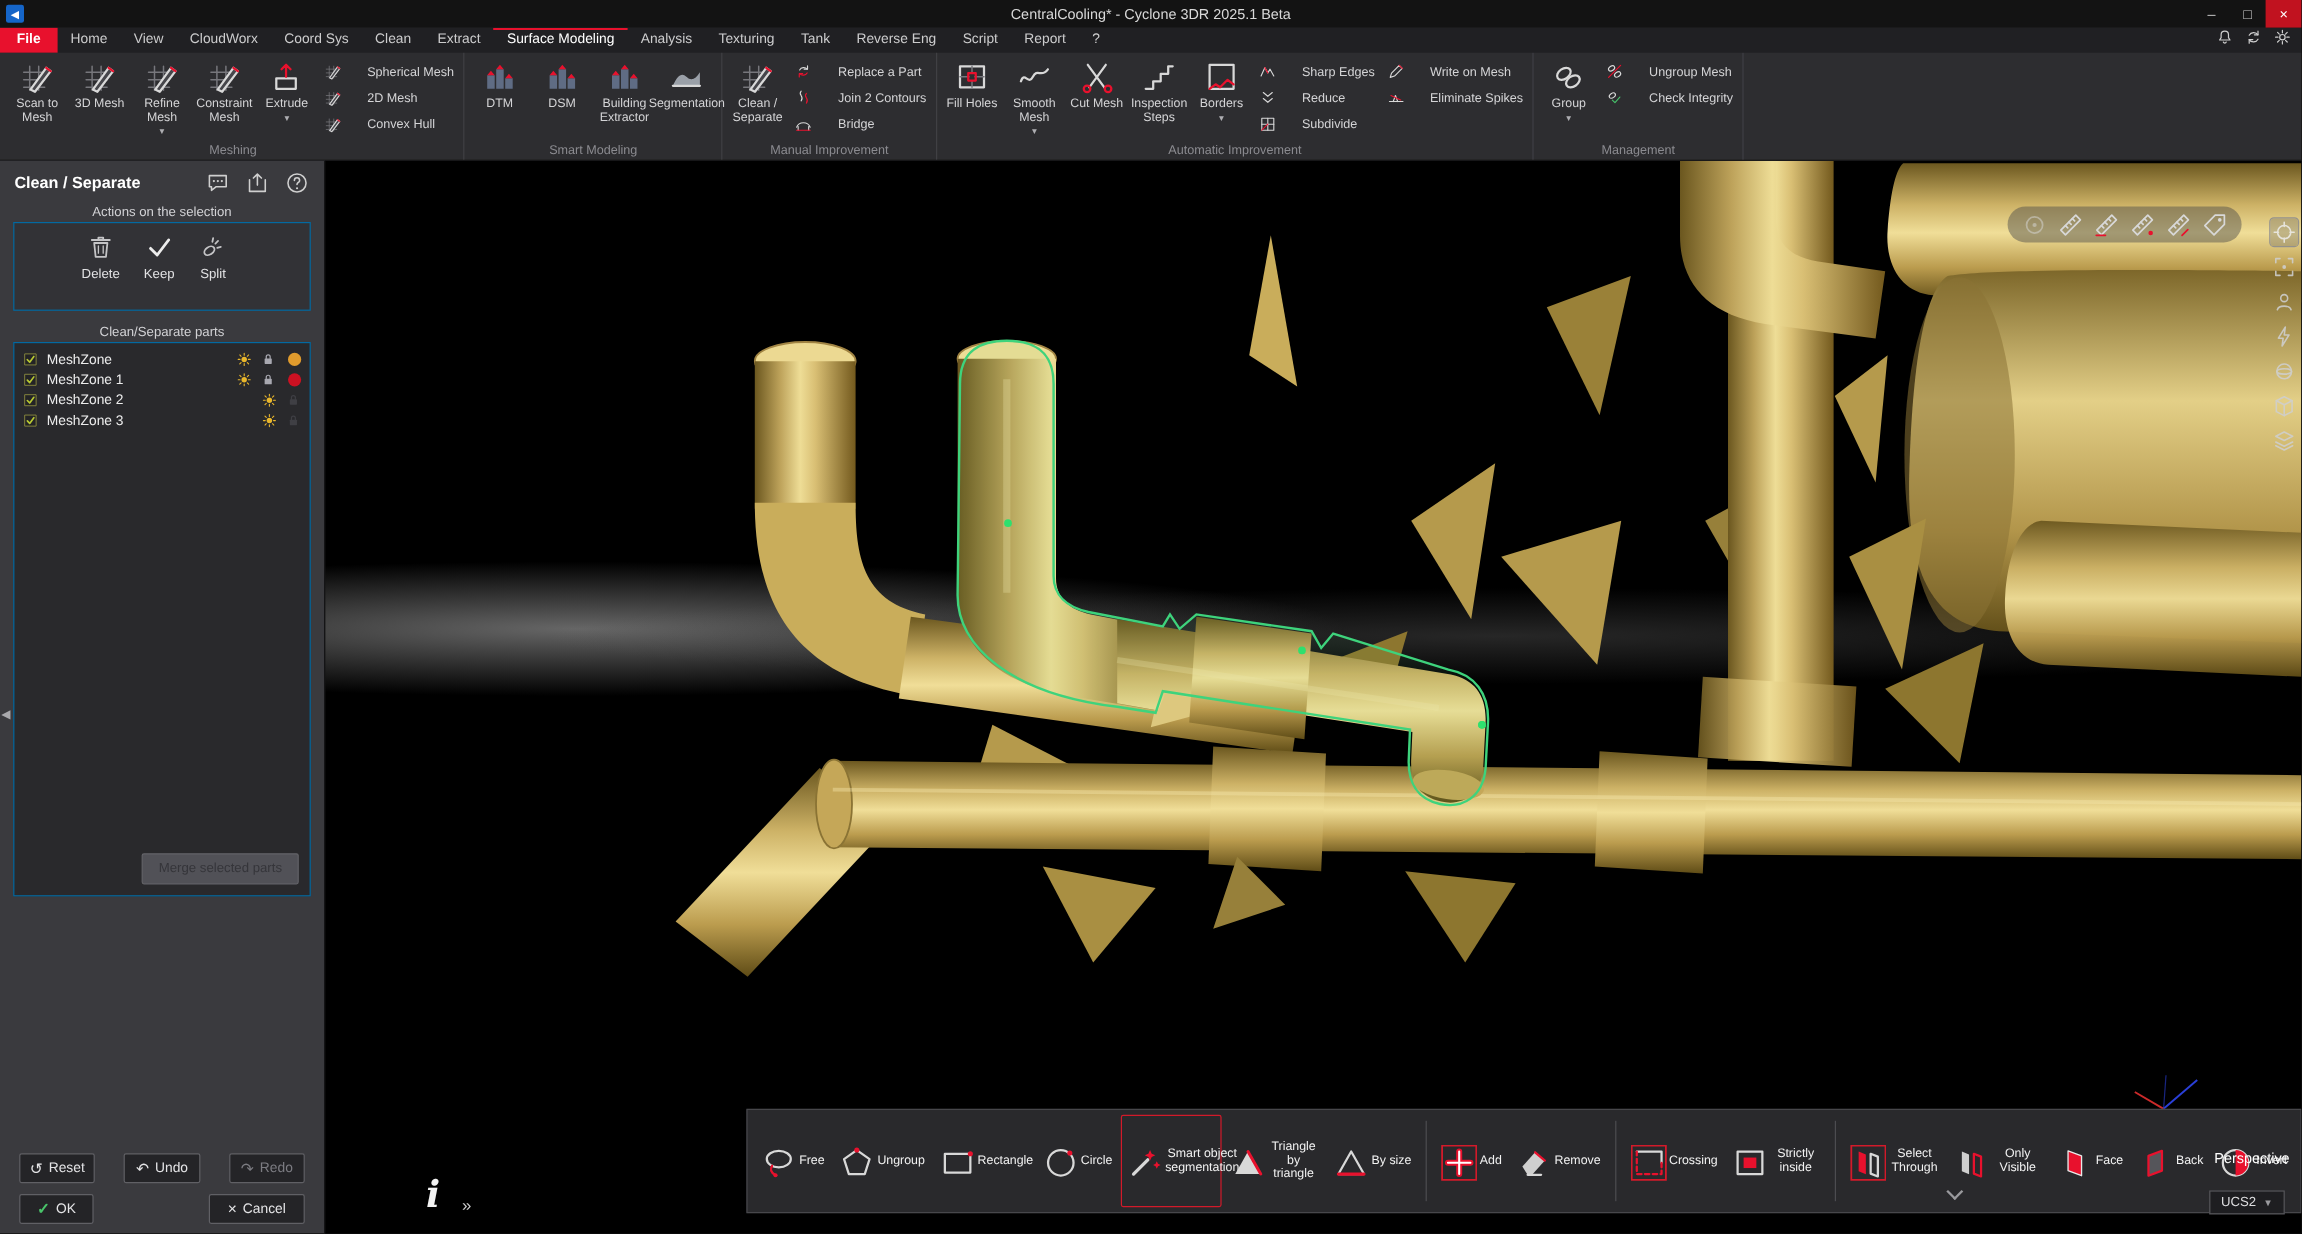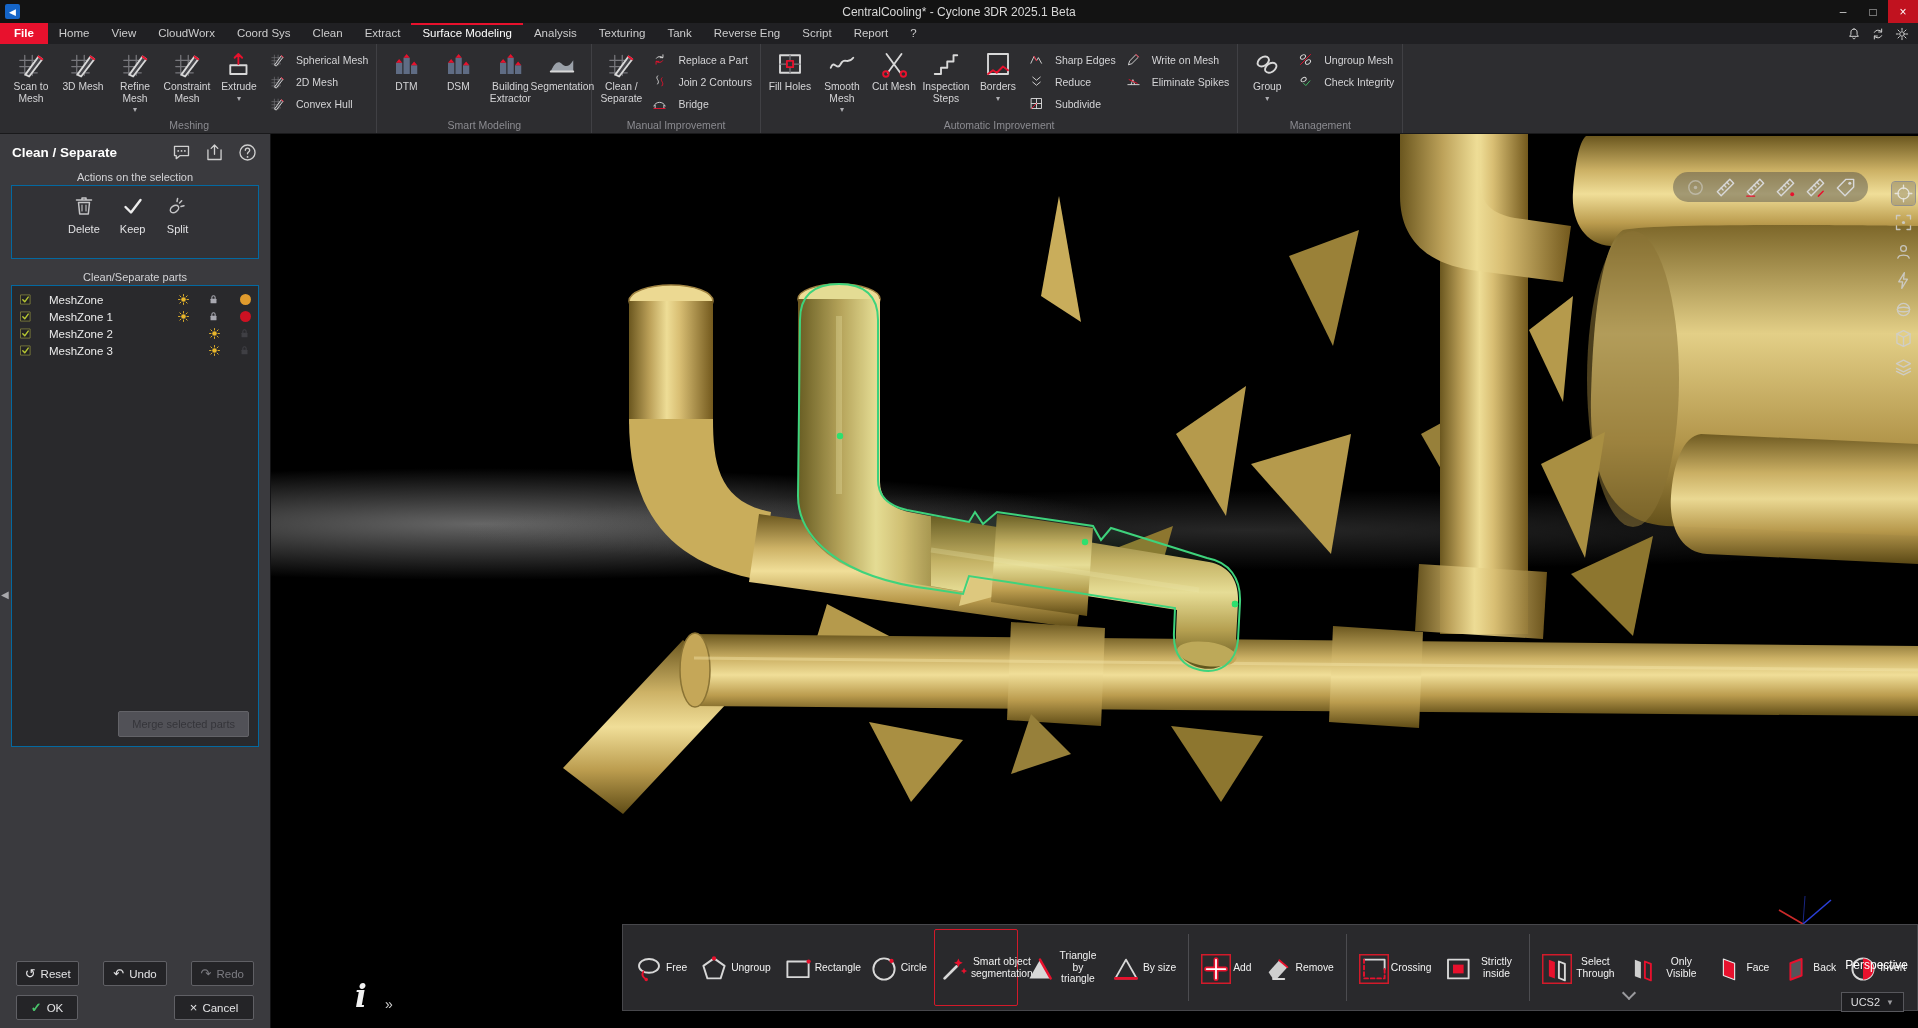--- a/index.html
+++ b/index.html
@@ -9,55 +9,55 @@
 
   
   .titlebar { height:23px; background:#131313; color:#d8d8d8; display:flex; align-items:center; position:relative; flex:0 0 auto; }
   .appicon { width:15px; height:15px; margin-left:5px; background:#1565c8; border-radius:2px; display:flex; align-items:center; justify-content:center; color:#fff; font-size:9px; }
   .tb-title { position:absolute; left:0; right:0; text-align:center; font-size:12px; pointer-events:none; }
   .tb-controls { margin-left:auto; display:flex; height:100%; }
   .wbtn { width:30px; height:100%; display:flex; align-items:center; justify-content:center; font-size:12px; color:#c8c8c8; }
   .wbtn.close { background:#c1121f; color:#fff; }
 
   
-  .menubar { height:21px; background:#202023; display:flex; align-items:center; font-size:11.5px; color:#cccccd; flex:0 0 auto; }
+  .menubar { height:21px; background:#202023; display:flex; align-items:flex-start; font-size:11.5px; color:#cccccd; flex:0 0 auto; }
   .tab { padding:0 11px; line-height:21px; white-space:nowrap; cursor:default; }
   .tab.file { background:#e8112d; color:#fff; font-weight:bold; padding:0 14px; }
   .tab.active { color:#fff; box-shadow:inset 0 2px 0 #e8112d; }
   .mb-icons { margin-left:auto; display:flex; align-items:center; gap:8px; padding-right:8px; }
   .mb-icons .ic { width:16px; height:16px; }
 
   
   .ribbon { height:90px; background:#2d2d30; display:flex; border-bottom:1px solid #19191b; flex:0 0 auto; padding-left:2px; }
   .rgroup { display:flex; flex-direction:column; border-right:1px solid #404044; padding:0 3px; }
   .rgroup-content { flex:1; display:flex; align-items:stretch; padding-top:2px; }
   .rgroup-label { height:15px; text-align:center; font-size:10.5px; color:#8b8b90; line-height:14px; }
   .rbtn { width:52px; display:flex; flex-direction:column; align-items:center; padding:3px 1px 0; gap:2px; color:#d4d4d6; font-size:10.3px; text-align:center; line-height:1.12; border-radius:2px; }
   .rbtn .ic { width:30px; height:30px; flex:0 0 auto; }
   .caret { font-size:8px; color:#aeaeb2; line-height:1; }
   .scol { display:flex; flex-direction:column; justify-content:flex-start; gap:7px; padding:6px 5px 0; }
-  .sbtn { display:flex; align-items:center; gap:11px; font-size:10.5px; color:#d4d4d6; white-space:nowrap; }
+  .sbtn { display:flex; align-items:center; gap:21px; font-size:10.5px; color:#d4d4d6; white-space:nowrap; }
   .sbtn .ic { width:15px; height:15px; flex:0 0 auto; }
   .ic svg { width:100%; height:100%; display:block; }
 
   
   .main { flex:1; display:flex; min-height:0; position:relative; }
 
   
   .panel { width:271px; background:#3a3a3e; border-right:1px solid #141416; display:flex; flex-direction:column; position:relative; flex:0 0 auto; }
   .panel-header { display:flex; align-items:center; padding:8px 12px 4px; }
   .panel-title { font-size:13.5px; font-weight:bold; color:#fff; flex:1; }
   .ph-ic { width:21px; height:21px; margin-left:12px; }
   .sec-label { text-align:center; font-size:11px; color:#d2d2d5; margin:4px 14px 2px; }
   .box { border:1px solid #0369a1; margin:0 11px; }
   .actions-box { background:#323236; height:74px; display:flex; padding:8px 0 0 56px; gap:20px; }
   .abtn { display:flex; flex-direction:column; align-items:center; gap:5px; color:#e2e2e4; font-size:11px; }
   .abtn .ic { width:24px; height:24px; }
   .parts-box { background:#29292c; height:462px; position:relative; padding-top:5px; overflow:hidden; }
-  .prow { display:flex; align-items:center; height:17px; padding:0 7px; font-size:11.5px; color:#ececec; gap:17px; }
+  .prow { display:flex; align-items:center; height:17px; padding:0 7px; font-size:11.5px; color:#ececec; gap:7px; }
   .prow .ic { width:13px; height:13px; flex:0 0 auto; }
   .plabel { flex:1; }
   .dot { width:11px; height:11px; border-radius:50%; margin-left:3px; flex:0 0 auto; }
   .merge-btn { position:absolute; right:9px; bottom:9px; background:#515157; color:#35353a; font-size:11px; padding:6px 13px; border:1px solid #636368; border-radius:2px; }
   .panel-footer { margin-top:auto; padding:10px 16px 8px; }
   .foot-row { display:flex; gap:24px; margin-bottom:9px; }
   .fbtn { flex:1; background:#242427; border:1px solid #606065; color:#e4e4e6; font-size:11.5px; height:25px; display:flex; align-items:center; justify-content:center; gap:5px; border-radius:2px; white-space:nowrap; }
   .fbtn .g { font-size:13px; line-height:1; }
   .fbtn.dim { color:#7c7c82; }
   .foot-row2 { display:flex; justify-content:space-between; }

